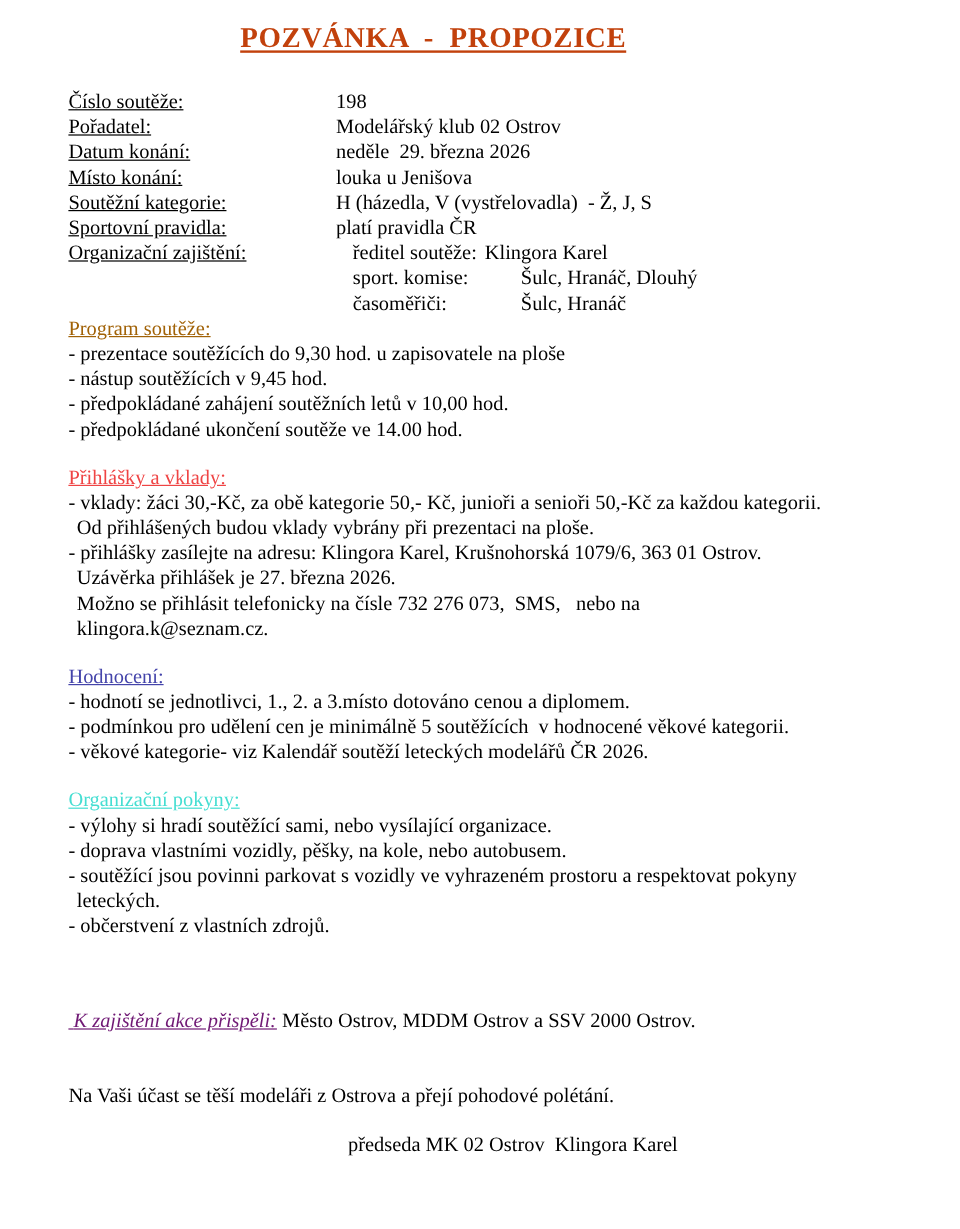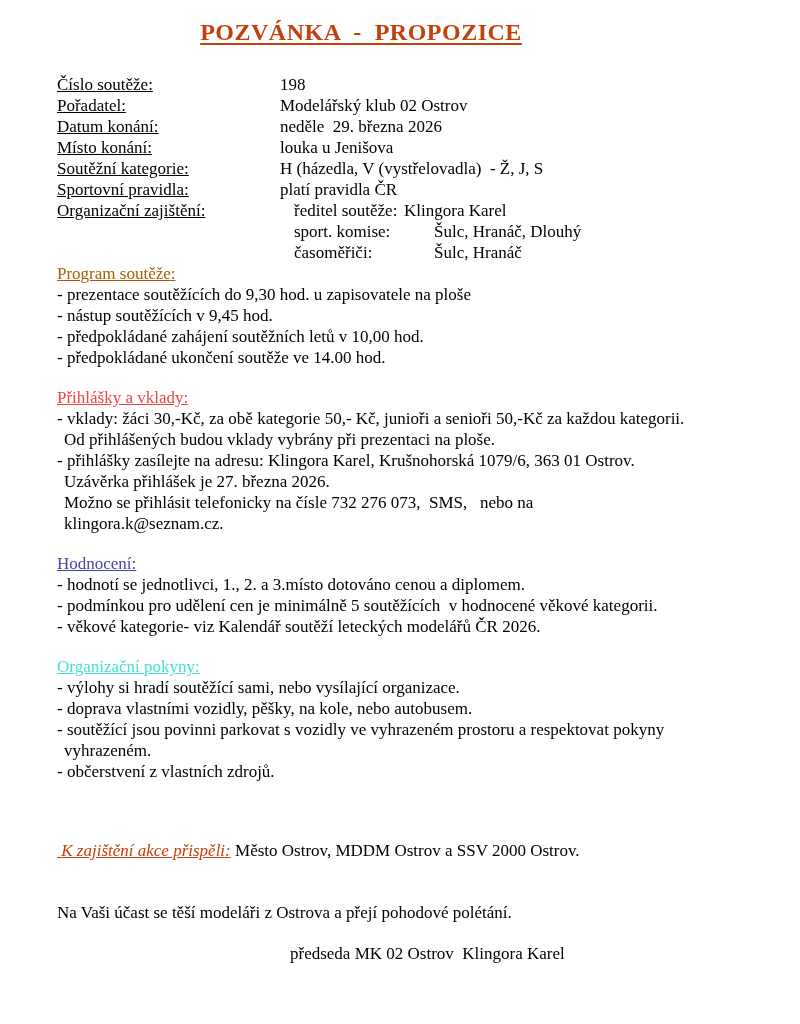--- a/index.html
+++ b/index.html
@@ -160,28 +160,28 @@
       <section>
         <div class="sec-heading" style="color: rgb(69, 222, 210);">Organizační pokyny:</div>
         <div class="sec-items">
 
             <div class="line">- výlohy si hradí soutěžící sami, nebo vysílající organizace.</div>
 
             <div class="line">- doprava vlastními vozidly, pěšky, na kole, nebo autobusem.</div>
 
             <div class="line">- soutěžící jsou povinni parkovat s vozidly ve vyhrazeném prostoru a respektovat pokyny</div>
 
-            <div class="line indent">vyhrazeném.</div>
+            <div class="line indent">leteckých.</div>
 
             <div class="line">- občerstvení z vlastních zdrojů.</div>
           </div>
       </section>
     </div>
 
   <div class="sponsor">
-    <span class="sponsor-hl" style="color: #c2410c;"> K zajištění akce přispěli:</span><span class="sponsor-rest"> Město Ostrov, MDDM Ostrov a SSV 2000 Ostrov.</span>
+    <span class="sponsor-hl" style="color: #701a75;"> K zajištění akce přispěli:</span><span class="sponsor-rest"> Město Ostrov, MDDM Ostrov a SSV 2000 Ostrov.</span>
   </div>
 
   <div class="closing">Na Vaši účast se těší modeláři z Ostrova a přejí pohodové polétání.</div>
 
   <div class="signature">předseda MK 02 Ostrov  Klingora Karel</div>
 
 </div>
 
 </body></html>

